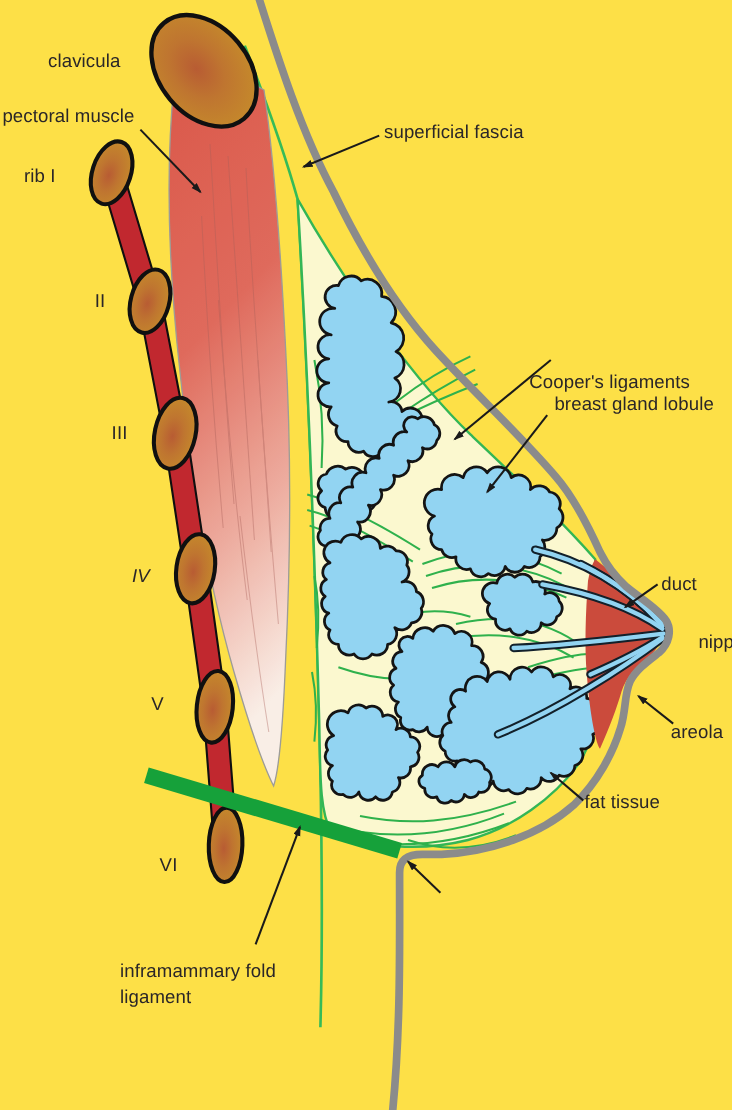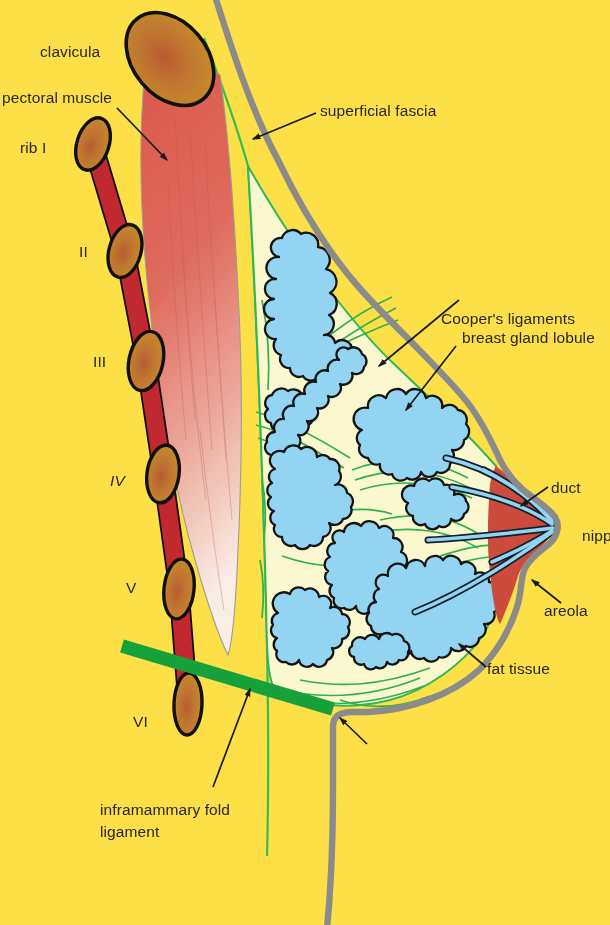--- a/index.html
+++ b/index.html
@@ -168,17 +168,17 @@
 <div class="lbl" style="left:79px;top:243px;">II</div>
 <div class="lbl" style="left:93px;top:353px;">III</div>
 <div class="lbl" style="left:110px;top:472px;font-style:italic;">IV</div>
 <div class="lbl" style="left:126px;top:579px;">V</div>
 <div class="lbl" style="left:133px;top:693px;margin-top:20px;">VI</div>
 <div class="lbl" style="left:320px;top:102px;">superficial fascia</div>
 <div class="lbl" style="left:441px;top:282px;margin-top:28px;">Cooper's ligaments</div>
 <div class="lbl" style="left:462px;top:329px;">breast gland lobule</div>
 <div class="lbl" style="left:551px;top:469px;margin-top:10px;">duct</div>
 <div class="lbl" style="left:582px;top:527px;">nipple</div>
-<div class="lbl" style="left:544px;top:602px;">areola</div>
+<div class="lbl" style="left:559px;top:602px;">areola</div>
 <div class="lbl" style="left:487px;top:660px;">fat tissue</div>
 <div class="lbl wrap" style="left:100px;top:787px;margin-top:12px;">inframammary fold ligament</div>
 
 </div>
 
 </body></html>

